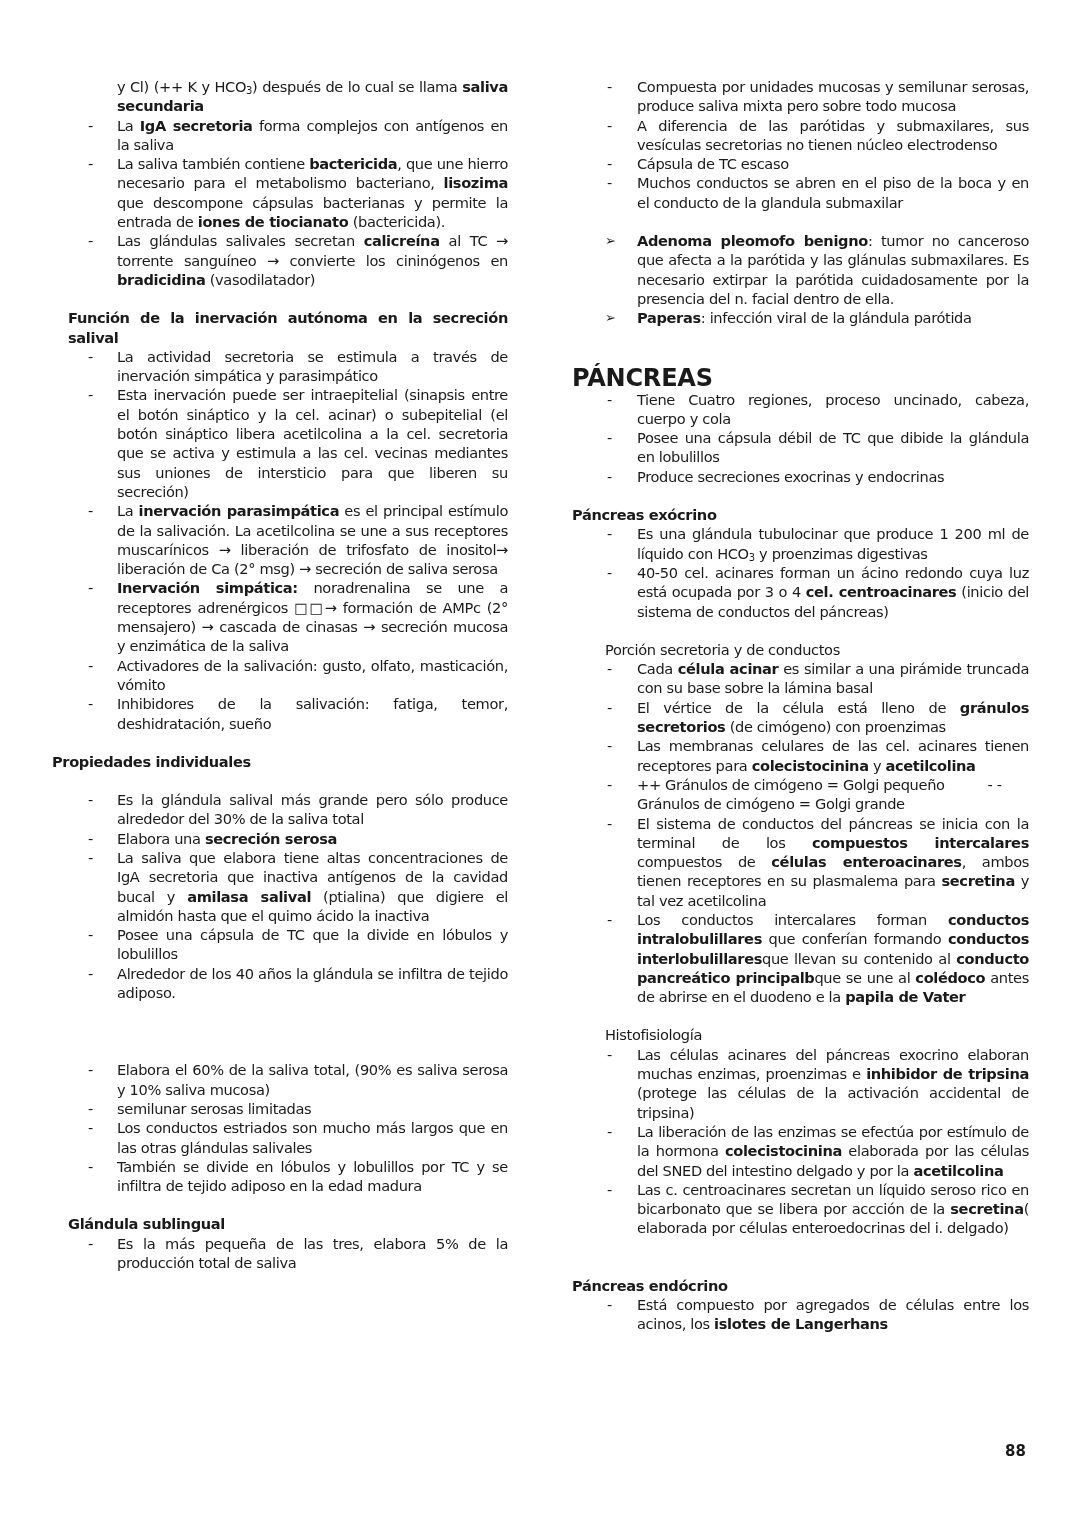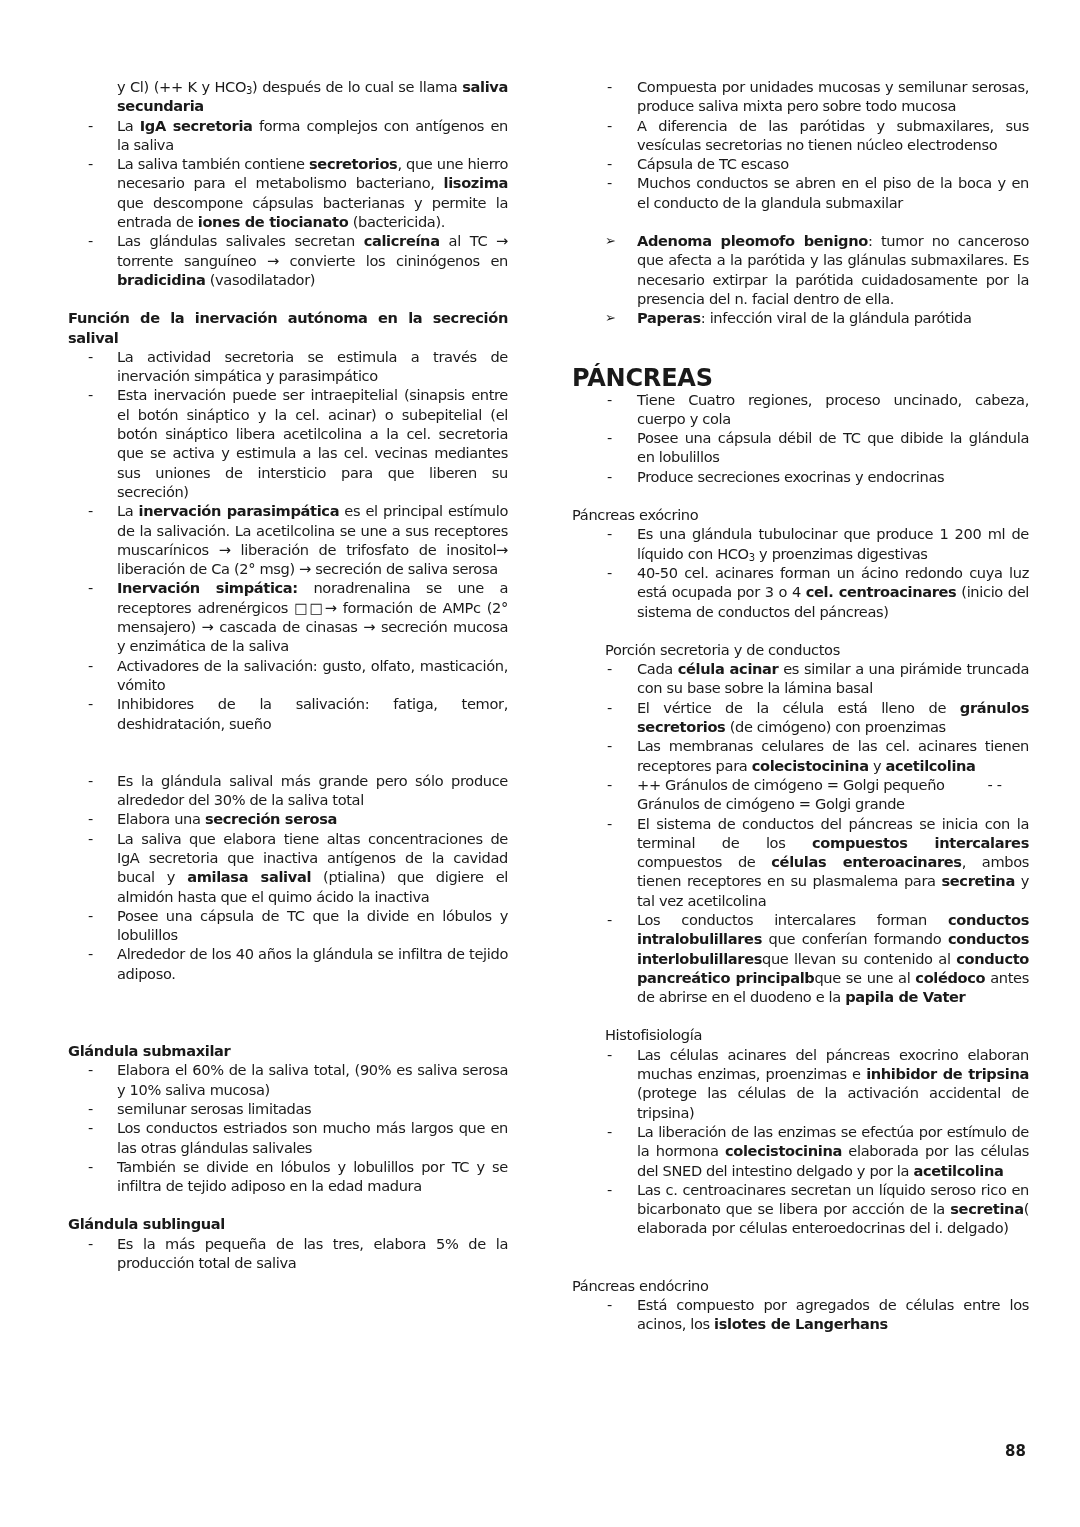--- a/index.html
+++ b/index.html
@@ -16,59 +16,59 @@
   .just { text-align: justify; }
   b { font-weight: bold; }
   sub { font-size: 10px; line-height: 0; vertical-align: -2px; }
   .item { position: relative; padding-left: 65px; }
   .bullet { position: absolute; left: 36px; top: 0; width: 14px; }
   .col-right .item { padding-left: 65px; }
   .col-right .bullet { left: 35px; }
   .arrow-bullet { position: absolute; left: 33px; top: 0; font-size: 13px; }
   .cont { padding-left: 65px; }
   .h-sub { font-weight: bold; padding-left: 16px; }
-  .h-main { font-weight: normal; padding-left: 0; }
+  .h-main { font-weight: bold; padding-left: 0; }
   .h-indent { font-weight: normal; padding-left: 33px; }
   .h-big { font-weight: bold; font-size: 24px; line-height: 24px; letter-spacing: -0.2px; }
   .gap-s { height: 19px; }
   .page-num { position: absolute; left: 1005px; top: 1442px; font-size: 15px; font-weight: bold; }
 </style>
 </head>
 <body>
 
 <div class="page">
 
   <div class="col col-left txt">
 
     <div class="cont just"><span>y Cl) (++ K y HCO</span><sub>3</sub><span>) después de lo cual se llama </span><b>saliva secundaria</b></div>
 
     <div class="item just"><span class="bullet">-</span><span>La </span><b>IgA secretoria</b><span> forma complejos con antígenos en la saliva</span></div>
-    <div class="item just"><span class="bullet">-</span><span>La saliva también contiene </span><b>secretorios</b><span>, que une hierro necesario para el metabolismo bacteriano, </span><b>lisozima</b><span> que descompone cápsulas bacterianas y permite la entrada de </span><b>iones de tiocianato</b><span> (bactericida).</span></div>
+    <div class="item just"><span class="bullet">-</span><span>La saliva también contiene </span><b>bactericida</b><span>, que une hierro necesario para el metabolismo bacteriano, </span><b>lisozima</b><span> que descompone cápsulas bacterianas y permite la entrada de </span><b>iones de tiocianato</b><span> (bactericida).</span></div>
     <div class="item just"><span class="bullet">-</span><span>Las glándulas salivales secretan </span><b>calicreína</b><span> al TC → torrente sanguíneo → convierte los cininógenos en </span><b>bradicidina</b><span> (vasodilatador)</span></div>
 
     <div class="gap-s"></div>
     <div class="h-sub just">Función de la inervación autónoma en la secreción salival</div>
     <div class="item just"><span class="bullet">-</span><span>La actividad secretoria se estimula a través de inervación simpática y parasimpático</span></div>
     <div class="item just"><span class="bullet">-</span><span>Esta inervación puede ser intraepitelial (sinapsis entre el botón sináptico y la cel. acinar) o subepitelial (el botón sináptico libera acetilcolina a la cel. secretoria que se activa y estimula a las cel. vecinas mediantes sus uniones de intersticio para que liberen su secreción)</span></div>
     <div class="item just"><span class="bullet">-</span><span>La </span><b>inervación parasimpática</b><span> es el principal estímulo de la salivación.  La acetilcolina se une a sus receptores muscarínicos → liberación de trifosfato de inositol→  liberación de Ca (2° msg) → secreción de saliva serosa</span></div>
     <div class="item just"><span class="bullet">-</span><b>Inervación simpática:</b><span> noradrenalina se une a receptores adrenérgicos □□→ formación de AMPc (2° mensajero) → cascada de cinasas → secreción mucosa y enzimática de la saliva</span></div>
     <div class="item just"><span class="bullet">-</span><span>Activadores de la salivación: gusto, olfato, masticación, vómito</span></div>
     <div class="item just"><span class="bullet">-</span><span>Inhibidores de la salivación: fatiga, temor, deshidratación, sueño</span></div>
 
     <div class="gap-s"></div>
+    <div class="h-main">Propiedades individuales</div>
     <div class="gap-s"></div>
 
     <div class="item just"><span class="bullet">-</span><span>Es la glándula salival más grande pero sólo produce alrededor del 30% de la saliva total</span></div>
     <div class="item just"><span class="bullet">-</span><span>Elabora una </span><b>secreción serosa</b></div>
     <div class="item just"><span class="bullet">-</span><span>La saliva que elabora tiene altas concentraciones de IgA secretoria que inactiva antígenos de la cavidad bucal y  </span><b>amilasa salival</b><span> (ptialina) que digiere el almidón hasta que el quimo ácido la inactiva</span></div>
     <div class="item just"><span class="bullet">-</span><span>Posee una cápsula de TC que la divide en lóbulos y lobulillos</span></div>
     <div class="item just"><span class="bullet">-</span><span>Alrededor de los 40 años la glándula se infiltra de tejido adiposo.</span></div>
 
     <div style="height:58px"></div>
-    <div class="h-sub">Glándula submaxilar</div>
     <div class="item just"><span class="bullet">-</span><span>Elabora  el 60% de la saliva total, (90% es saliva serosa y 10% saliva mucosa)</span></div>
     <div class="item just"><span class="bullet">-</span><span>semilunar serosas limitadas</span></div>
     <div class="item just"><span class="bullet">-</span><span>Los conductos estriados son mucho más largos que en las otras glándulas salivales</span></div>
     <div class="item just"><span class="bullet">-</span><span>También se divide en lóbulos y lobulillos por TC y se infiltra de tejido adiposo en la edad madura</span></div>
 
     <div class="gap-s"></div>
     <div class="h-sub">Glándula sublingual</div>
     <div class="item just"><span class="bullet">-</span><span>Es la más pequeña de las tres, elabora 5% de la producción total de saliva</span></div>
   </div>
 

